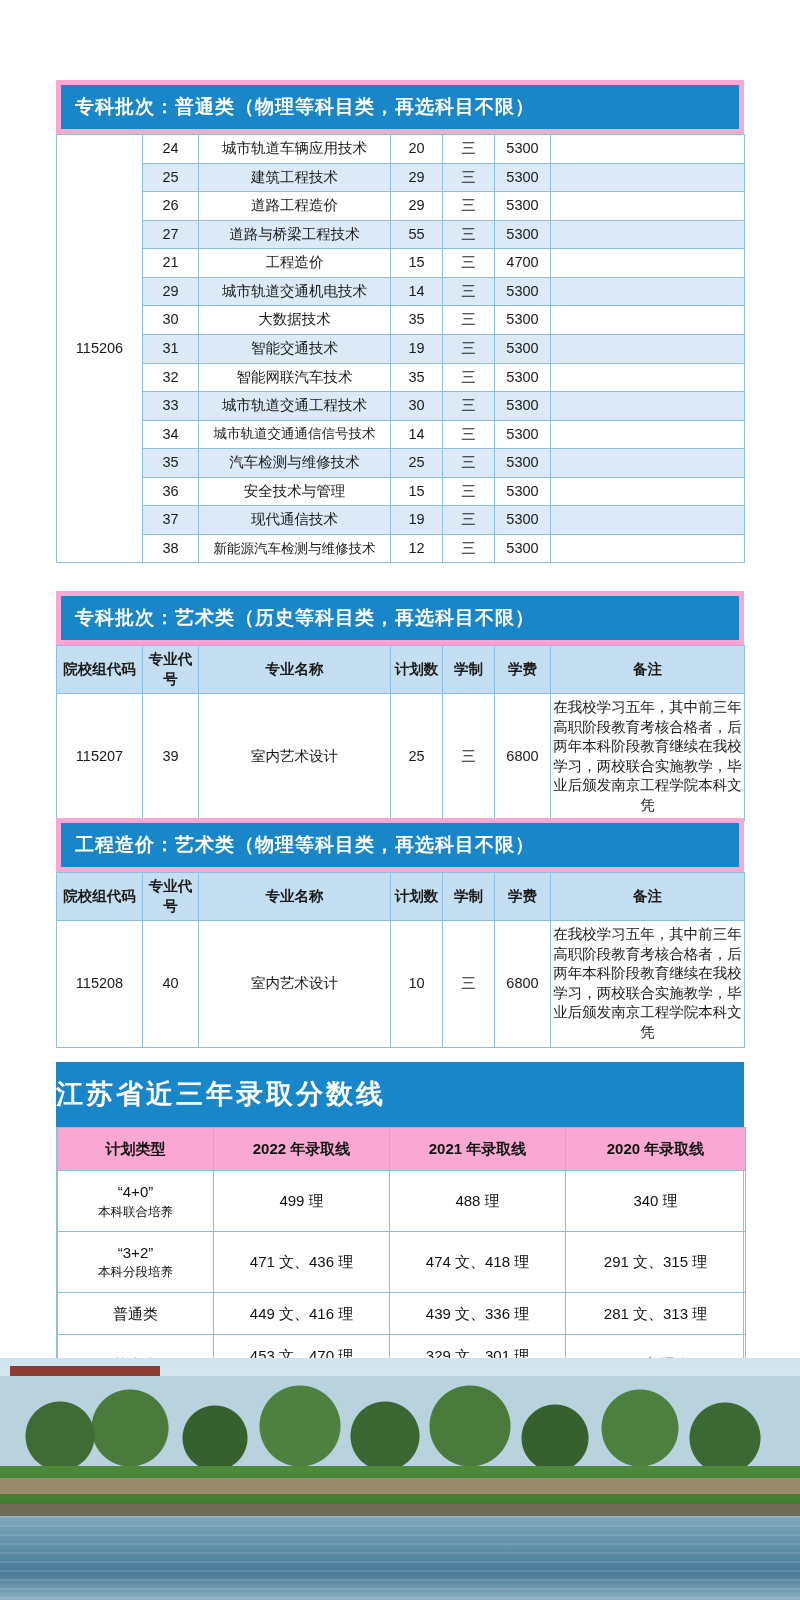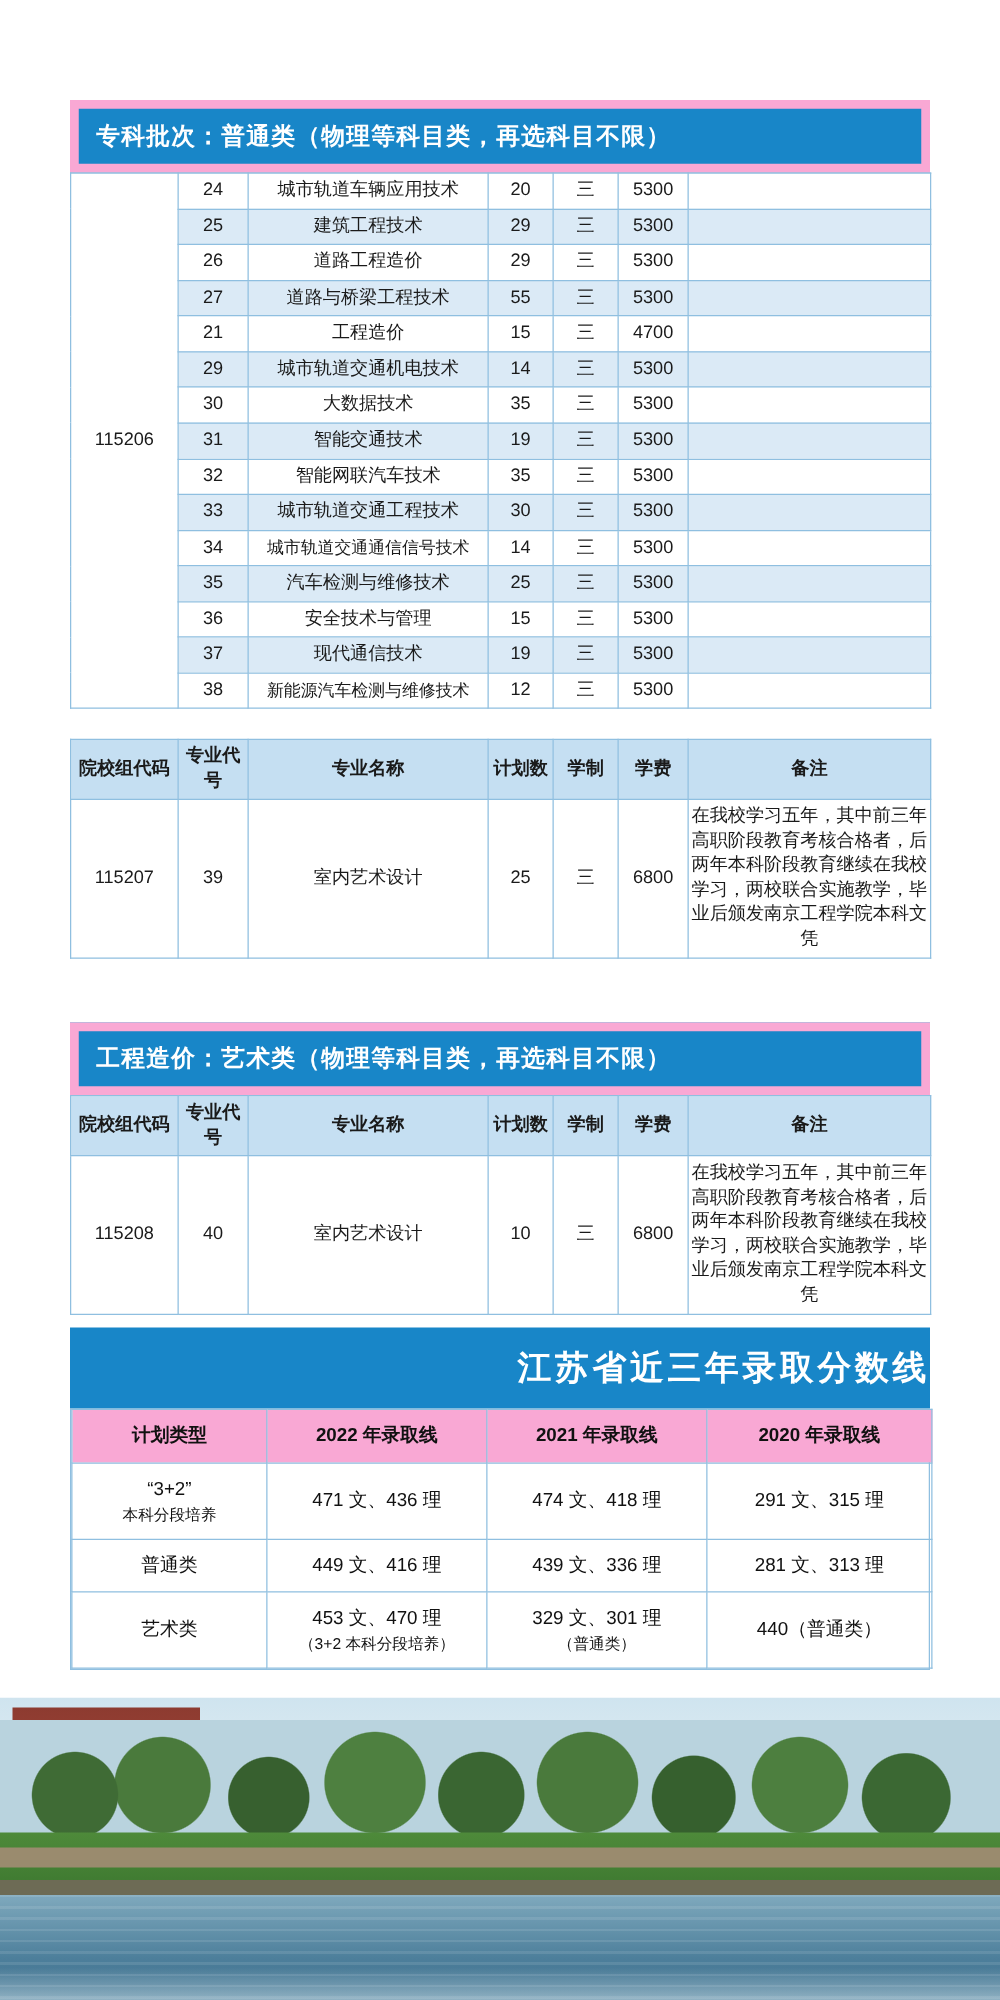--- a/index.html
+++ b/index.html
@@ -18,21 +18,21 @@
 
   
   .block { position: absolute; }
   .section-header {
     background: #1886c8;
     color: #ffffff;
     font-weight: bold;
     font-size: 19px;
     letter-spacing: 1px;
     padding: 9px 0 9px 14px;
-    border: 7px solid #f9a8d4;
+    border: 5px solid #f9a8d4;
   }
   table.grid {
     border-collapse: collapse;
     width: 100%;
     table-layout: fixed;
   }
   table.grid td, table.grid th {
     border: 1px solid #8fbfe0;
     text-align: center;
     font-size: 14.5px;
@@ -60,21 +60,21 @@
     font-size: 13px;
     line-height: 1.5;
     padding: 6px 8px;
     background: #ffffff;
   }
 
   
   .score-title {
     background: #1886c8;
     color: #fff;
-    text-align: right;
+    text-align: left;
     font-size: 27px;
     font-weight: bold;
     letter-spacing: 3px;
     padding: 14px 0 15px;
   }
   .score-wrap {
     background: #ffffff;
     border: 1px solid #8fbfe0;
     border-top: none;
   }
@@ -287,20 +287,21 @@
           <td>12</td>
           <td>三</td>
           <td>5300</td>
           <td></td>
         </tr>
       </tbody>
     </table>
   </div>
 
   <div class="block" style="left:56px; top:591px; width:688px;">
+    <div class="section-header">专科批次：艺术类（历史等科目类，再选科目不限）</div>
     <table class="grid">
       <colgroup>
         <col style="width:86px">
           <col style="width:56px">
           <col style="width:192px">
         <col style="width:52px">
           <col style="width:52px">
           <col style="width:56px">
           <col style="width:194px">
       </colgroup>
@@ -371,20 +372,29 @@
             <col style="width:176px">
             <col style="width:176px">
             <col style="width:180px">
         </colgroup>
         <tbody>
           <tr class="head">
             <td>计划类型</td>
             <td>2022 年录取线</td>
             <td>2021 年录取线</td>
             <td>2020 年录取线</td>
+          </tr>
+          <tr>
+            <td>
+              <span>“4+0”</span>
+              <span class="sub">本科联合培养</span>
+            </td>
+            <td>499 理</td>
+            <td>488 理</td>
+            <td>340 理</td>
           </tr>
           <tr>
             <td>
               <span>“3+2”</span>
               <span class="sub">本科分段培养</span>
             </td>
             <td>471 文、436 理</td>
             <td>474 文、418 理</td>
             <td>291 文、315 理</td>
           </tr>

